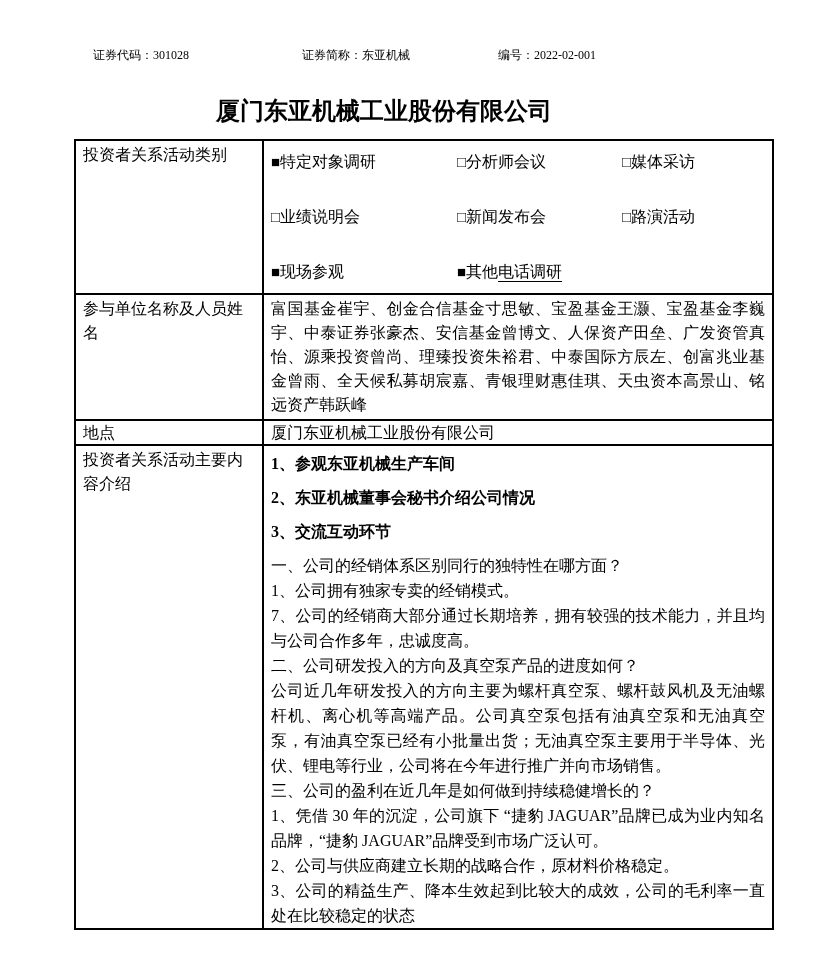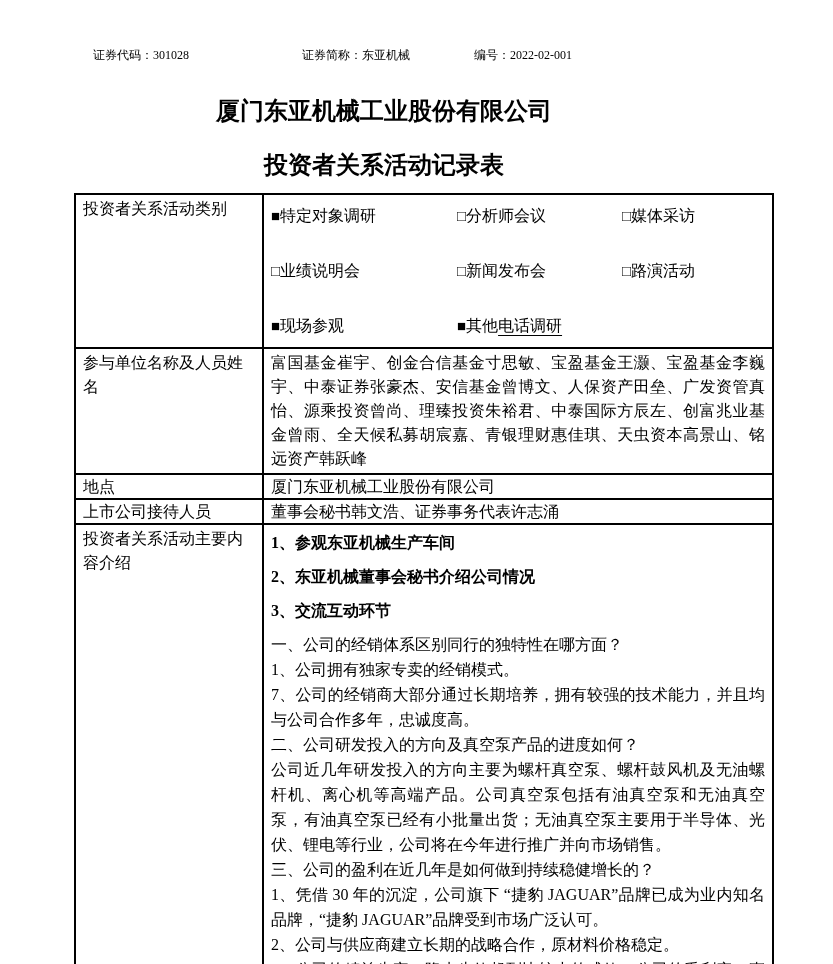--- a/index.html
+++ b/index.html
@@ -12,21 +12,21 @@
   }
   .page { padding: 47px 0 0 74px; width: 833px; }
 
   
   .meta-line {
     display: flex; align-items: baseline;
     font-size: 12px; white-space: nowrap;
   }
   .meta-item-1 { margin-left: 19px; }
   .meta-item-2 { margin-left: 113px; }
-  .meta-item-3 { margin-left: 64px; }
+  .meta-item-3 { margin-left: 88px; }
 
   
   .title-block { width: 620px; text-align: center; }
   .company-title { font-size: 24px; font-weight: bold; margin-top: 32px; line-height: 30px; }
   .form-title    { font-size: 24px; font-weight: bold; margin-top: 24px; line-height: 30px; }
 
   
   table.record {
     width: 700px; margin-top: 13px;
     border-collapse: collapse; table-layout: fixed;
@@ -76,21 +76,20 @@
 <div class="page">
 
   <div class="meta-line">
     <span class="meta-item-1"><span>证券代码：</span><span>301028</span></span>
     <span class="meta-item-2"><span>证券简称：</span><span>东亚机械</span></span>
     <span class="meta-item-3"><span>编号：</span><span>2022-02-001</span></span>
   </div>
 
   <div class="title-block">
     <div class="company-title">厦门东亚机械工业股份有限公司</div>
-    <div class="form-title">投资者关系活动记录表</div>
   </div>
 
   <table class="record">
     <colgroup>
         <col class="c1">
         <col>
       </colgroup>
 
     <tbody>
         <tr class="row-activity">
@@ -115,24 +114,20 @@
             <div class="participants-text">富国基金崔宇、创金合信基金寸思敏、宝盈基金王灏、宝盈基金李巍宇、中泰证券张豪杰、安信基金曾博文、人保资产田垒、广发资管真怡、源乘投资曾尚、理臻投资朱裕君、中泰国际方辰左、创富兆业基金曾雨、全天候私募胡宸嘉、青银理财惠佳琪、天虫资本高景山、铭远资产韩跃峰</div>
           </td>
     </tr>
 
 
     <tr class="row-short">
       <td class="label-cell">地点</td>
       <td>厦门东亚机械工业股份有限公司</td>
     </tr>
 
-    <tr class="row-short">
-      <td class="label-cell">上市公司接待人员</td>
-      <td>董事会秘书韩文浩、证券事务代表许志涌</td>
-    </tr>
 
     <tr class="row-main">
       <td class="label-cell">投资者关系活动主要内容介绍</td>
       <td class="content-cell">
         <p class="agenda-item">1、参观东亚机械生产车间</p>
         <p class="agenda-item">2、东亚机械董事会秘书介绍公司情况</p>
         <p class="agenda-item">3、交流互动环节</p>
         <p class="body-para">一、公司的经销体系区别同行的独特性在哪方面？</p>
         <p class="body-para">1、公司拥有独家专卖的经销模式。</p>
         <p class="body-para">7、公司的经销商大部分通过长期培养，拥有较强的技术能力，并且均与公司合作多年，忠诚度高。</p>

